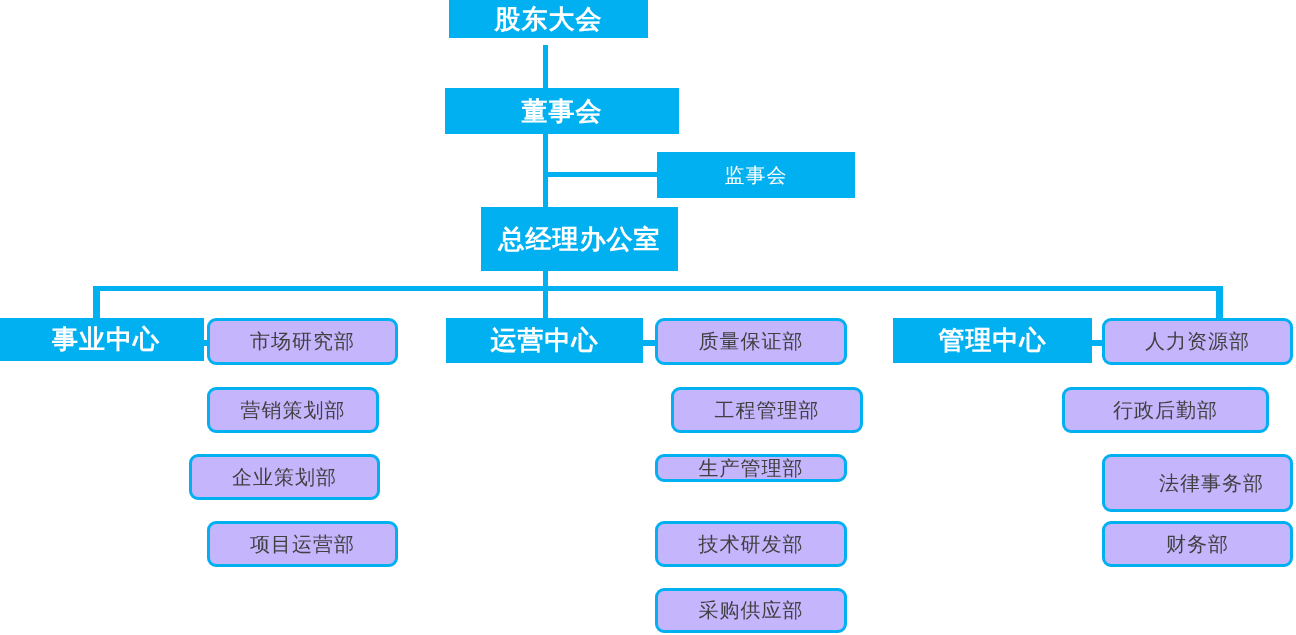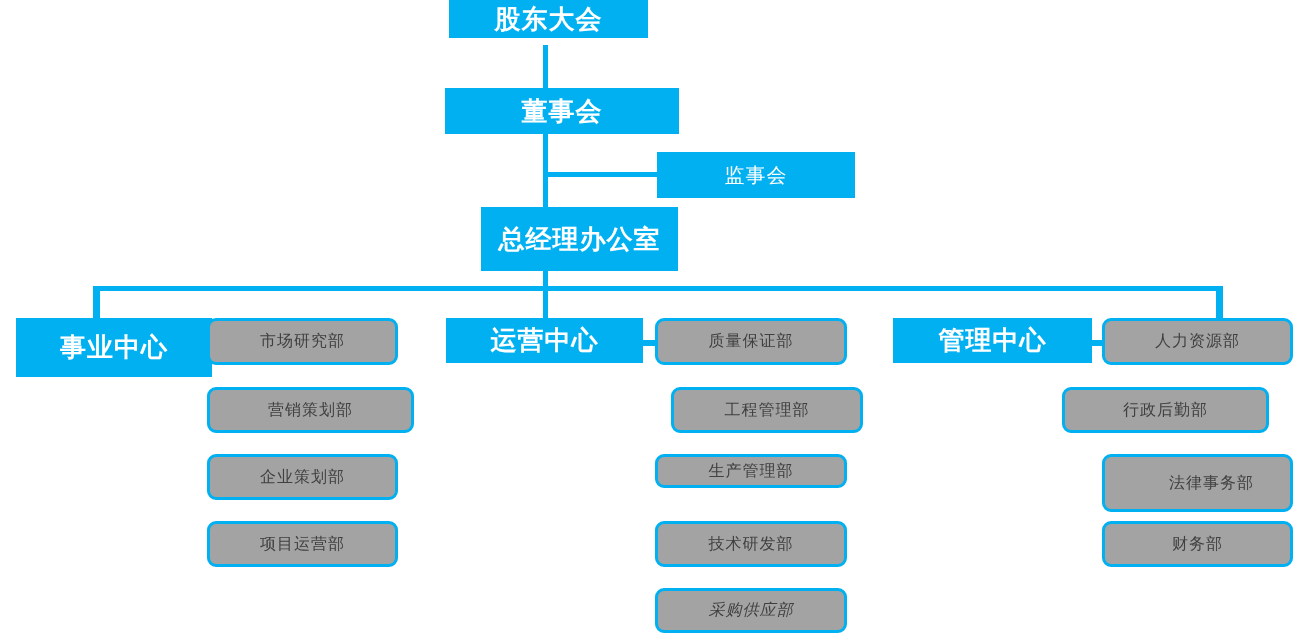--- a/index.html
+++ b/index.html
@@ -23,26 +23,26 @@
     background:var(--accent);
     color:var(--node-text);
     display:flex;align-items:center;justify-content:center;
     font-size:26px;font-weight:bold;letter-spacing:1px;
     white-space:nowrap;
   }
   .node.small{font-size:20px;font-weight:400;}
   .dept{
     position:absolute;
     box-sizing:border-box;
-    background:#a3a3a3;
+    background:#c4b5fd;
     border:3px solid var(--accent);
     border-radius:9px;
     color:var(--dept-text);
     display:flex;align-items:center;justify-content:center;
-    font-size:16px;letter-spacing:1px;
+    font-size:20px;letter-spacing:1px;
     white-space:nowrap;
   }
 </style>
 </head>
 <body>
 
 <div class="canvas">
 
   <div class="line" style="left:543px;top:45px;width:5px;height:43px;"></div>
   <div class="line" style="left:543px;top:134px;width:5px;height:73px;"></div>
@@ -56,35 +56,35 @@
   <div class="line" style="left:1092px;top:340px;width:10px;height:6px;"></div>
 
   <div class="node" style="left:449px;top:0px;width:199px;height:38px;">股东大会</div>
 
   <div class="node" style="left:445px;top:88px;width:234px;height:46px;">董事会</div>
 
   <div class="node small" style="left:657px;top:152px;width:198px;height:46px;">监事会</div>
 
   <div class="node" style="left:446px;top:207px;width:197px;height:64px;margin-left:35px;">总经理办公室</div>
 
-  <div class="node" style="left:16px;top:318px;width:196px;height:59px;">事业中心</div>
+  <div class="node" style="left:0px;top:318px;width:196px;height:43px;padding-left:8px;">事业中心</div>
 
   <div class="node" style="left:446px;top:318px;width:197px;height:45px;">运营中心</div>
 
   <div class="node" style="left:893px;top:318px;width:199px;height:45px;text-align:right;">管理中心</div>
 
   <div class="dept" style="left:207px;top:318px;width:191px;height:47px;">市场研究部</div>
-  <div class="dept" style="left:207px;top:387px;width:207px;height:46px;">营销策划部</div>
-  <div class="dept" style="left:207px;top:454px;width:191px;height:46px;">企业策划部</div>
+  <div class="dept" style="left:207px;top:387px;width:172px;height:46px;">营销策划部</div>
+  <div class="dept" style="left:189px;top:454px;width:191px;height:46px;">企业策划部</div>
   <div class="dept" style="left:207px;top:521px;width:191px;height:46px;">项目运营部</div>
 
   <div class="dept" style="left:655px;top:318px;width:192px;height:47px;">质量保证部</div>
   <div class="dept" style="left:655px;top:387px;width:192px;height:46px;margin-left:16px;">工程管理部</div>
-  <div class="dept" style="left:655px;top:454px;width:192px;height:34px;">生产管理部</div>
+  <div class="dept" style="left:655px;top:454px;width:192px;height:28px;">生产管理部</div>
   <div class="dept" style="left:655px;top:521px;width:192px;height:46px;">技术研发部</div>
-  <div class="dept" style="left:655px;top:588px;width:192px;height:45px;font-style:italic;">采购供应部</div>
+  <div class="dept" style="left:655px;top:588px;width:192px;height:45px;">采购供应部</div>
 
   <div class="dept" style="left:1102px;top:318px;width:191px;height:47px;">人力资源部</div>
   <div class="dept" style="left:1062px;top:387px;width:207px;height:46px;">行政后勤部</div>
   <div class="dept" style="left:1102px;top:454px;width:191px;height:58px;padding-left:28px;">法律事务部</div>
   <div class="dept" style="left:1102px;top:521px;width:191px;height:46px;">财务部</div>
 
 </div>
 
 </body></html>

